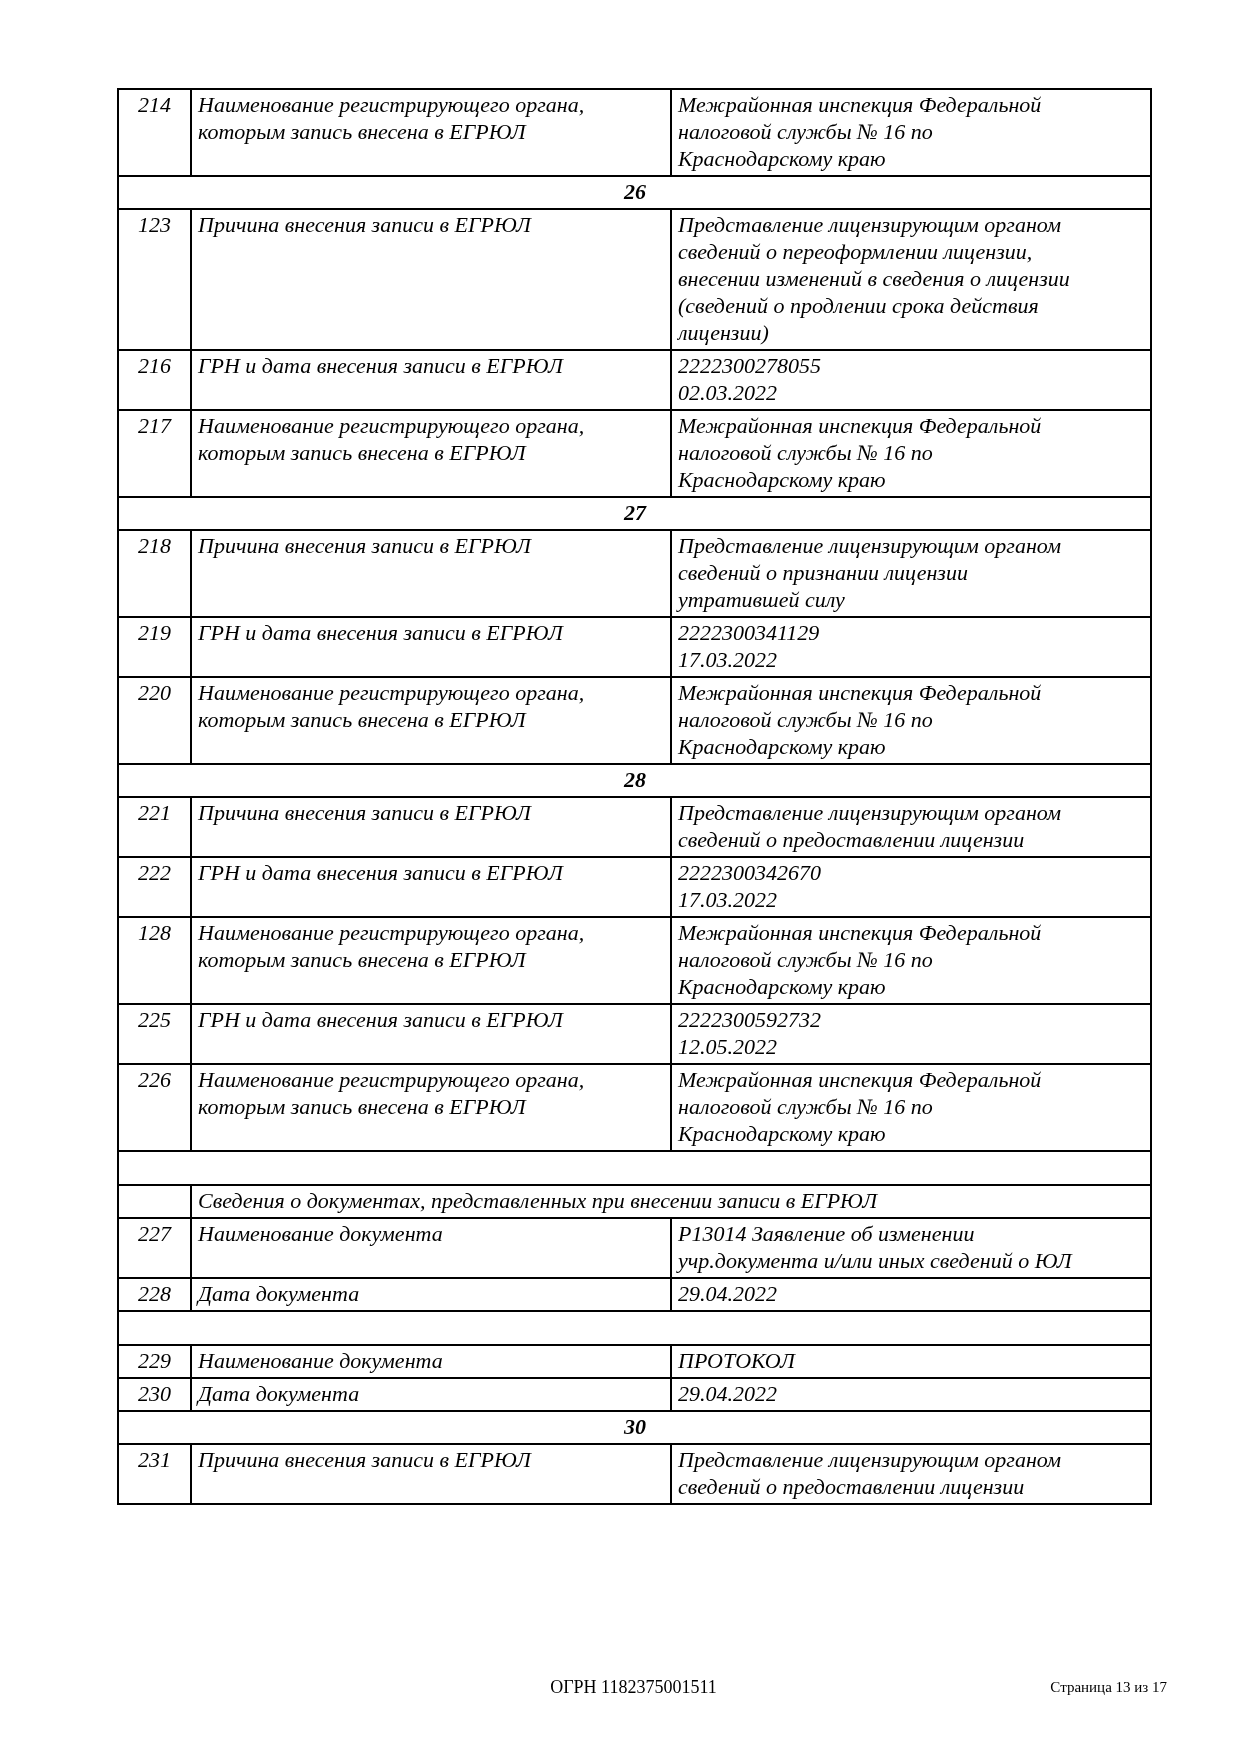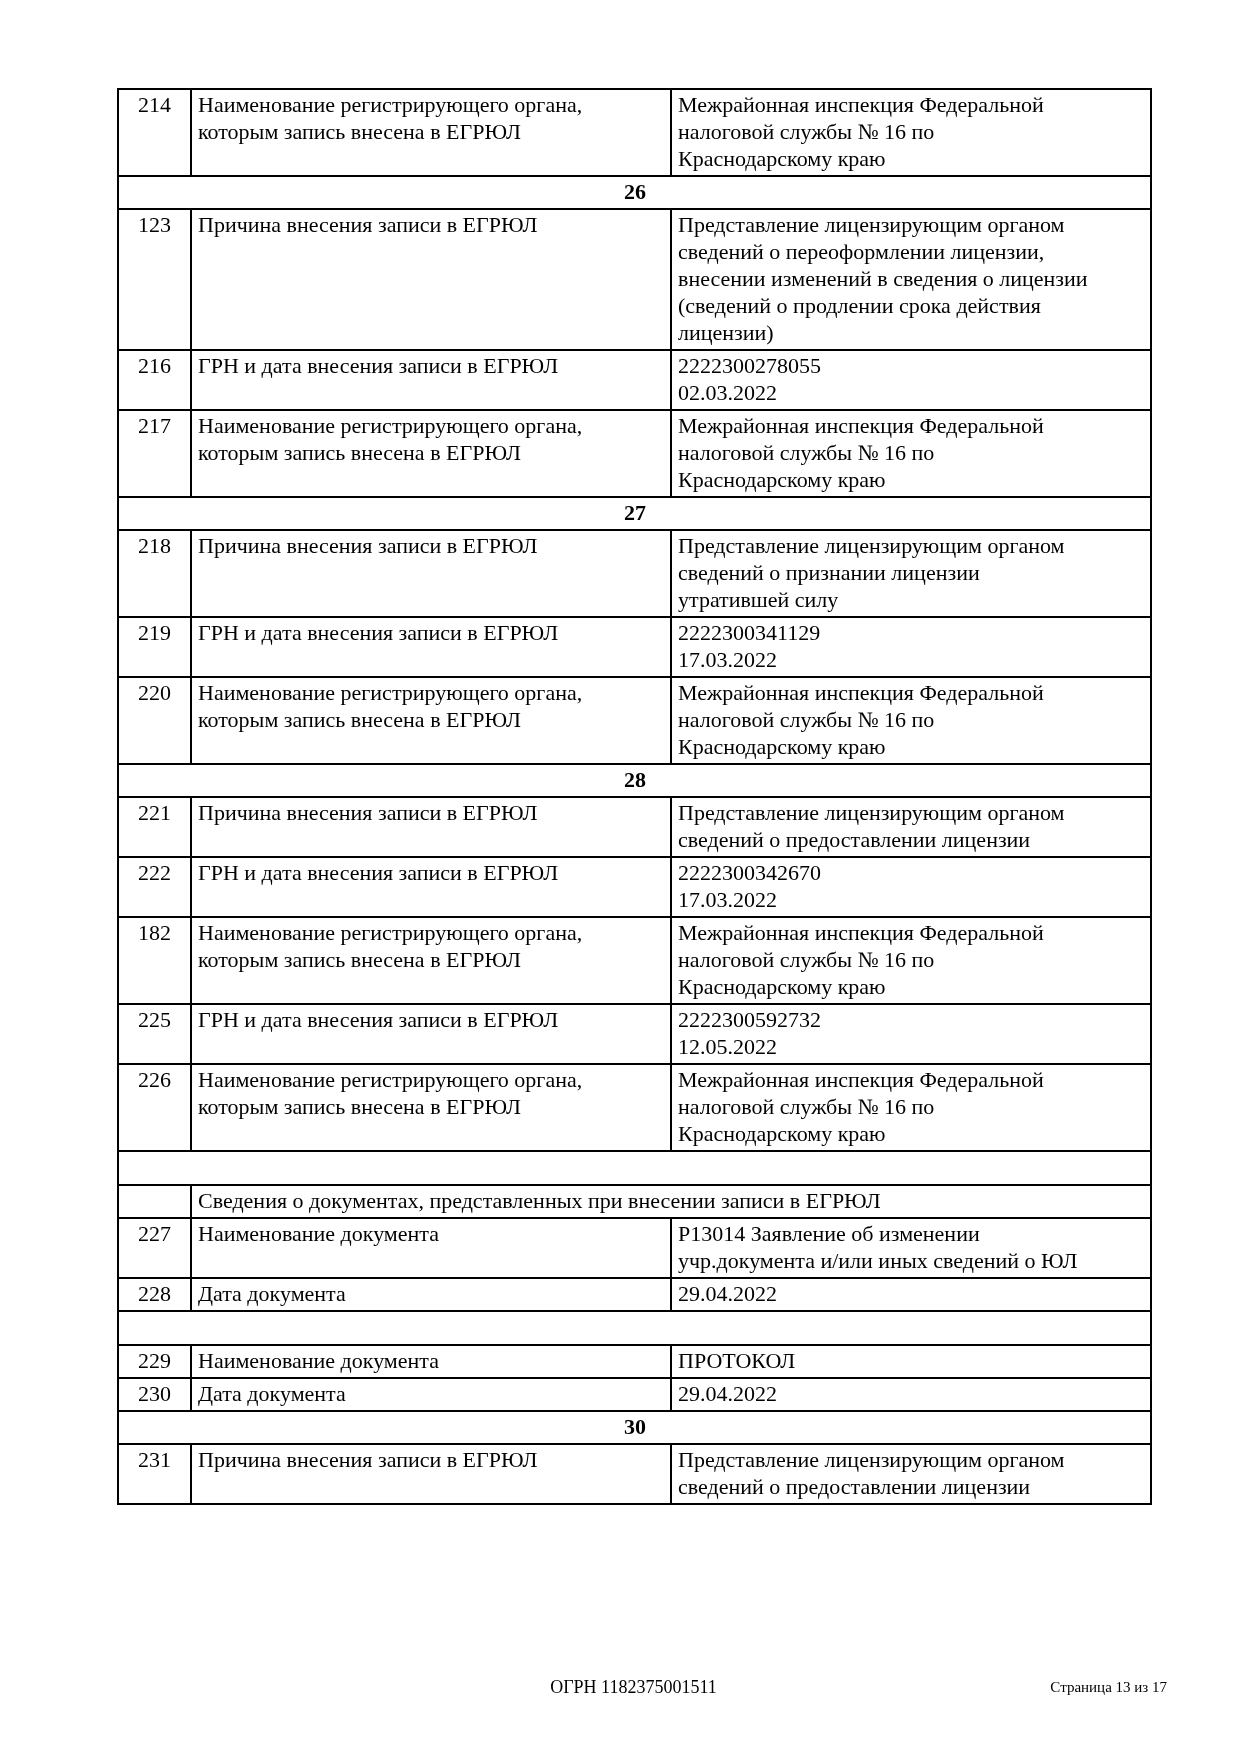--- a/index.html
+++ b/index.html
@@ -15,20 +15,21 @@
     color: #000000;
     overflow: hidden;
   }
   table.registry {
     position: absolute;
     left: 117px;
     top: 88px;
     width: 1033px;
     border-collapse: collapse;
     table-layout: fixed;
+    font-style: italic;
   }
   table.registry td {
     border: 2px solid #000000;
     vertical-align: top;
     font-size: 22px;
     line-height: 27px;
     padding: 1px 5px 3px 6px;
     white-space: pre-line;
     overflow: hidden;
     word-wrap: break-word;
@@ -151,21 +152,21 @@
           <td class="c3">Представление лицензирующим органом
 сведений о предоставлении лицензии</td>
         </tr>
         <tr>
           <td class="c1">222</td>
           <td class="c2">ГРН и дата внесения записи в ЕГРЮЛ</td>
           <td class="c3">2222300342670
 17.03.2022</td>
         </tr>
         <tr>
-          <td class="c1">182</td>
+          <td class="c1">128</td>
           <td class="c2">Наименование регистрирующего органа,
 которым запись внесена в ЕГРЮЛ</td>
           <td class="c3">Межрайонная инспекция Федеральной
 налоговой службы № 16 по
 Краснодарскому краю</td>
         </tr>
         <tr>
           <td class="c1">225</td>
           <td class="c2">ГРН и дата внесения записи в ЕГРЮЛ</td>
           <td class="c3">2222300592732

